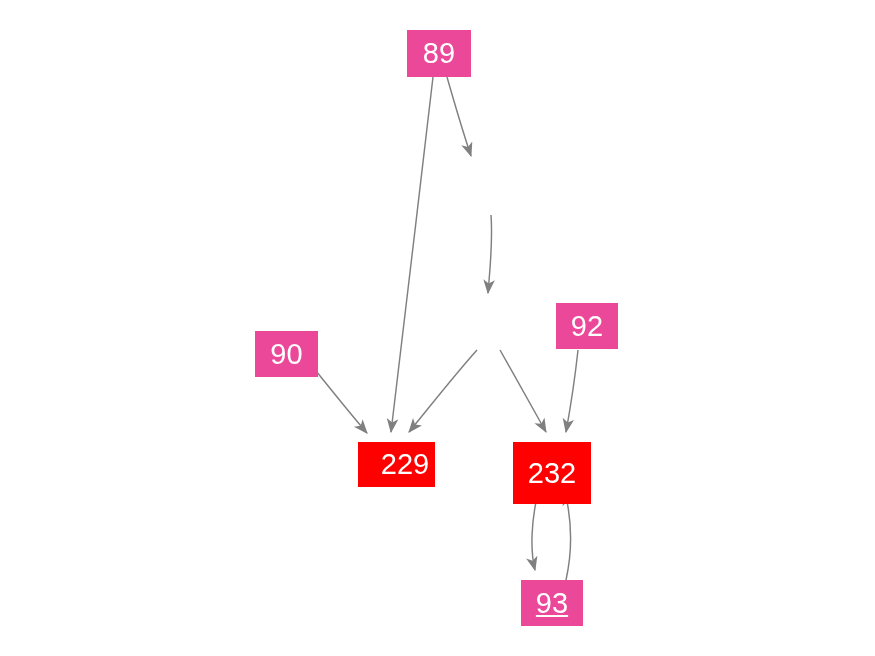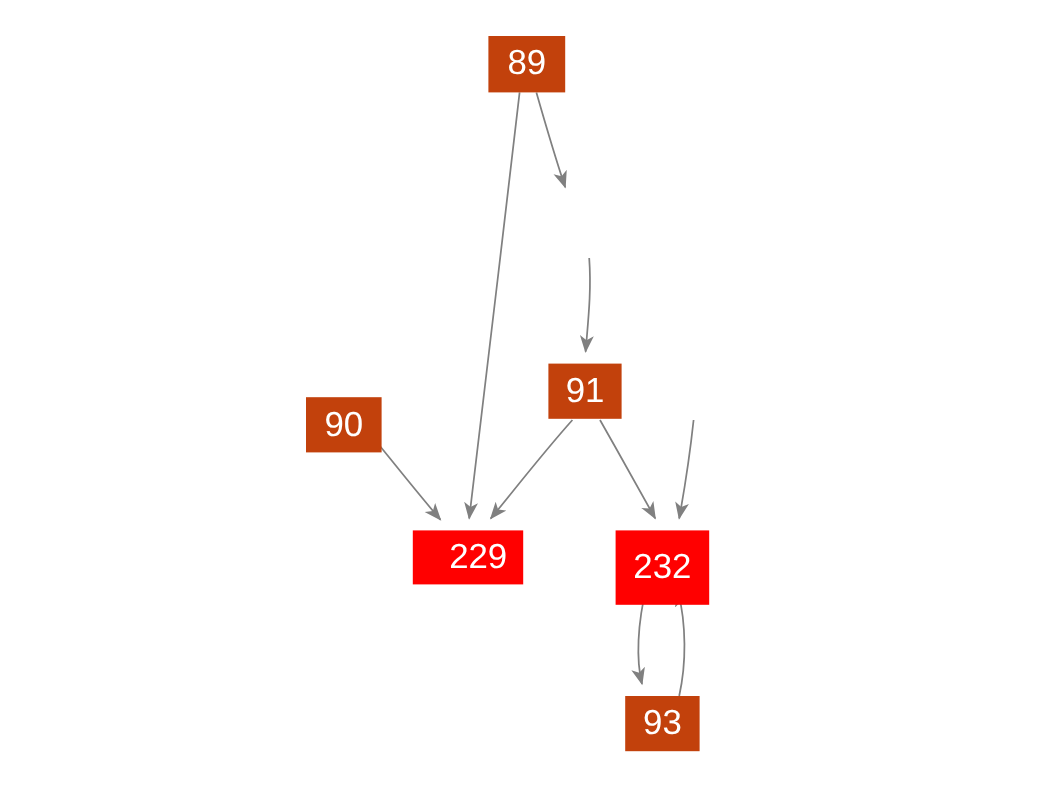--- a/index.html
+++ b/index.html
@@ -32,21 +32,21 @@
     align-items: center;
     justify-content: center;
     color: #ffffff;
     font-family: "Liberation Sans", sans-serif;
     font-size: 29px;
     line-height: 1;
     letter-spacing: 0px;
     box-sizing: border-box;
     user-select: none;
   }
-  .node-blue { background: #c2410c; }
+  .node-blue { background: #ec4899; }
   .node-red  { background: #ff0000; }
   .node-label { display: block; pointer-events: none; }
 </style>
 </head>
 <body>
 
 <div id="graph-canvas">
 
   <svg id="edge-layer" viewBox="0 0 875 656">
     <defs>
@@ -70,30 +70,30 @@
 
   <div class="graph-node node-blue" style="left:407px; top:30px; width:64px; height:47px;">
     <span class="node-label">89</span>
   </div>
 
 
   <div class="graph-node node-blue" style="left:255px; top:303px; width:63px; height:46px;margin-top:28px;">
     <span class="node-label">90</span>
   </div>
 
-  <div class="graph-node node-blue" style="left:457px; top:303px; width:61px; height:46px;">
-    <span class="node-label">91</span>
+
+  <div class="graph-node node-blue" style="left:556px; top:303px; width:62px; height:46px;">
+    <span class="node-label">92</span>
   </div>
 
-
-  <div class="graph-node node-red" style="left:344px; top:442px; width:92px; height:45px;padding-left:17px;">
+  <div class="graph-node node-red" style="left:358px; top:442px; width:77px; height:45px;padding-left:17px;">
     <span class="node-label">229</span>
   </div>
 
   <div class="graph-node node-red" style="left:513px; top:442px; width:78px; height:62px;">
     <span class="node-label">232</span>
   </div>
 
-  <div class="graph-node node-blue" style="left:521px; top:580px; width:62px; height:46px;">
+  <div class="graph-node node-blue" style="left:521px; top:580px; width:62px; height:46px;text-decoration:underline;">
     <span class="node-label">93</span>
   </div>
 
 </div>
 
 </body></html>

